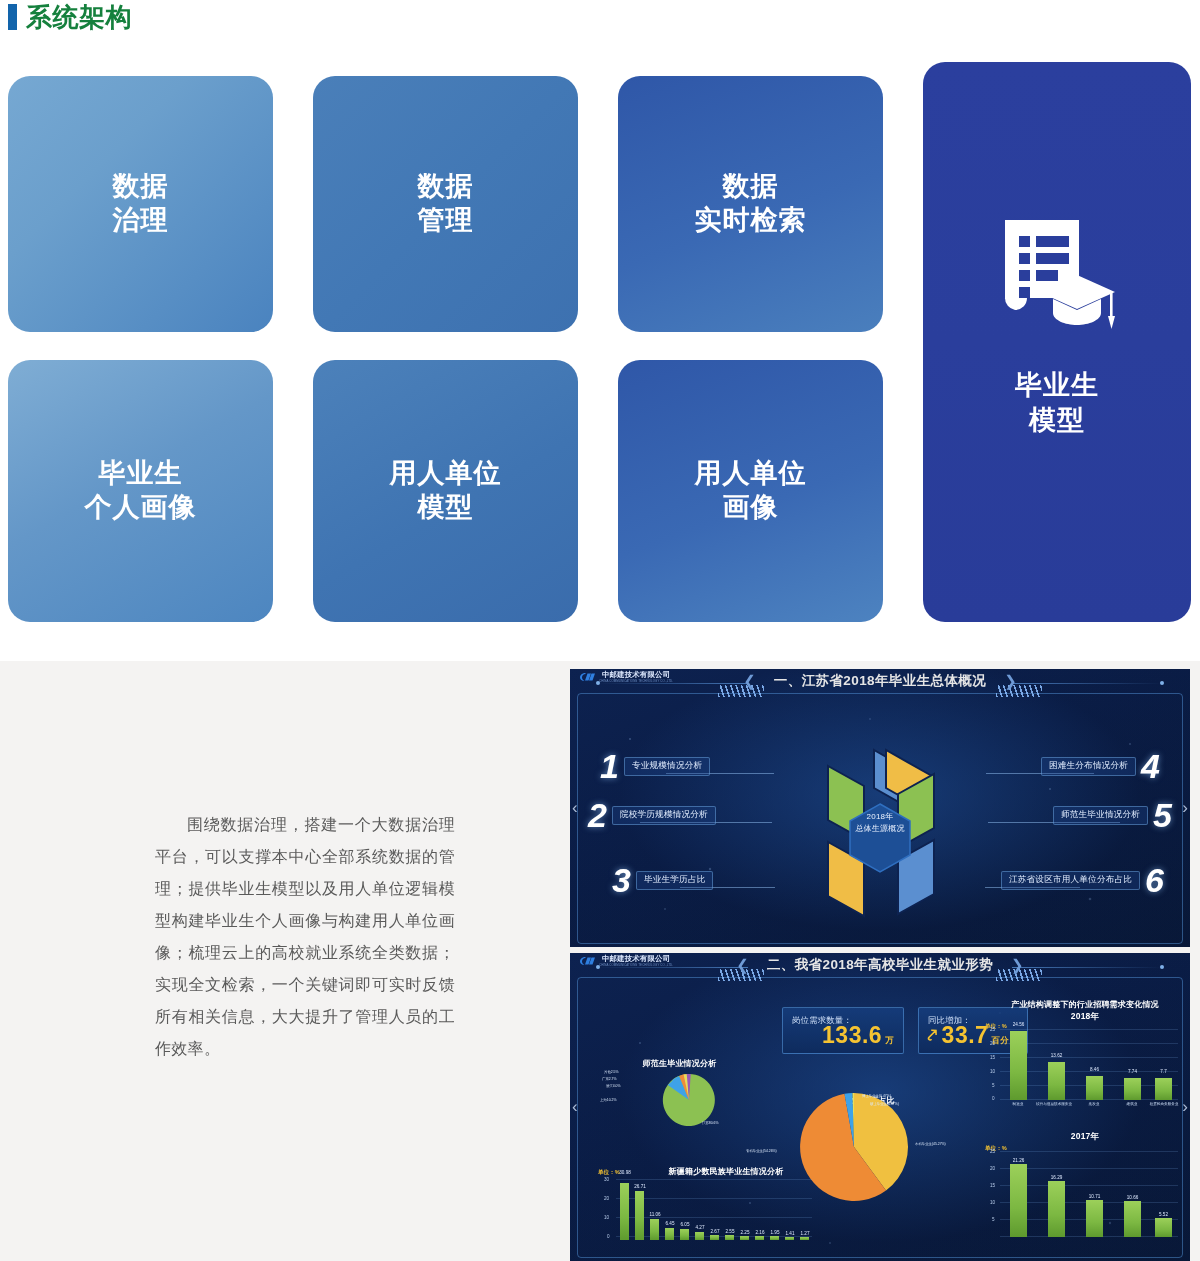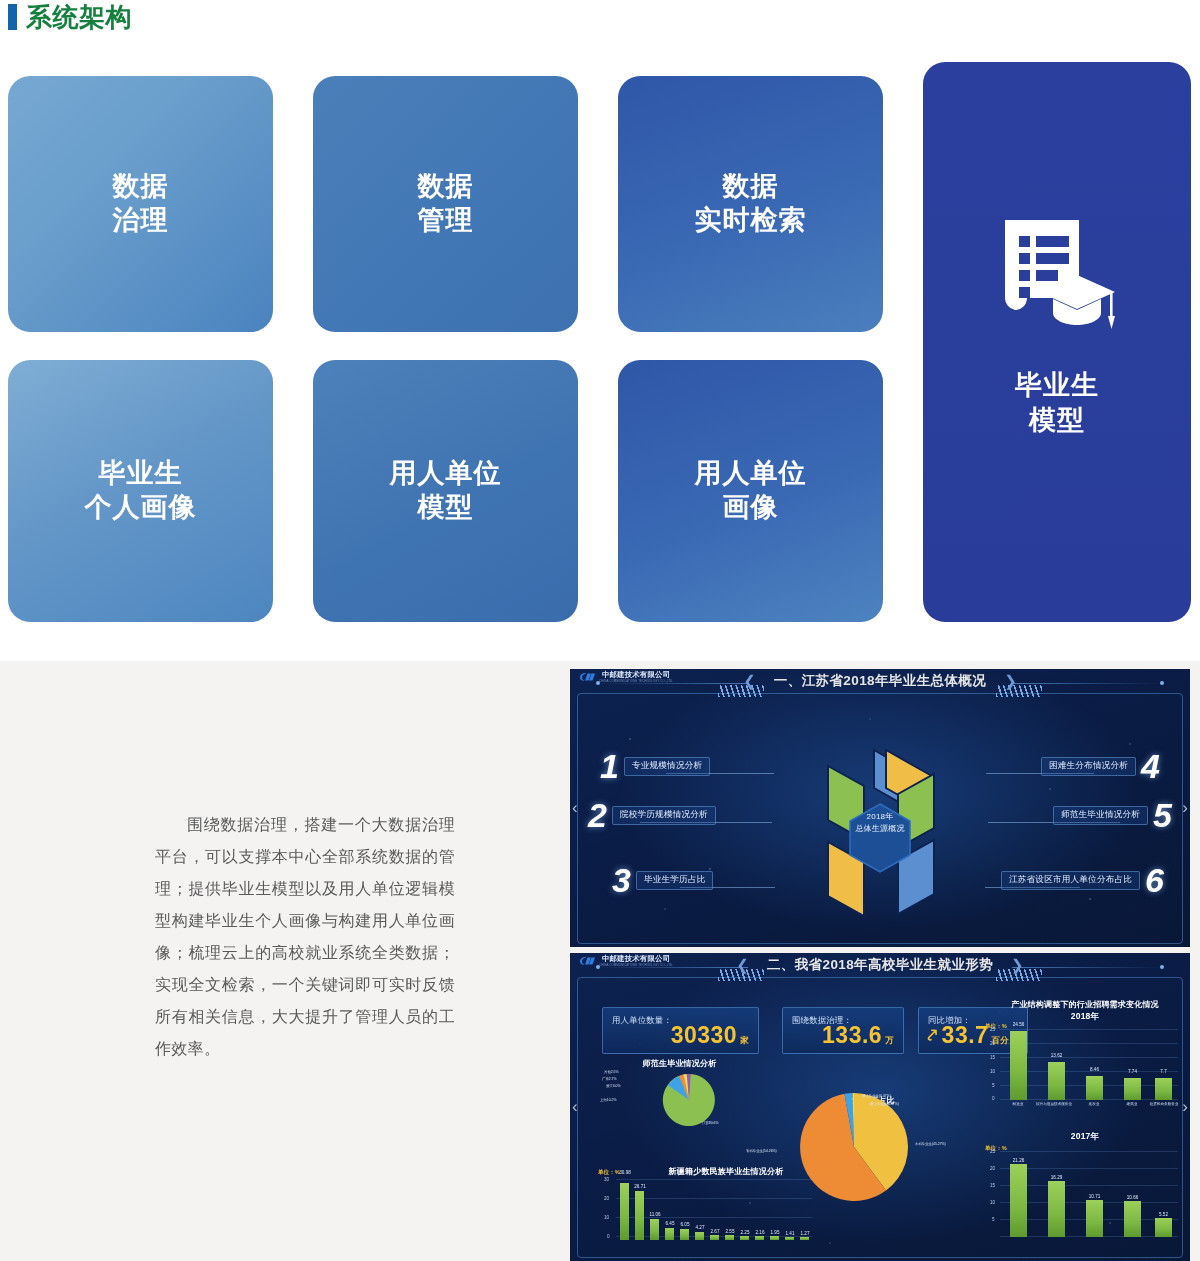--- a/index.html
+++ b/index.html
@@ -389,29 +389,22 @@
     <div class="slide-title-wrap">
       <span class="chev">❮</span>
       <span class="slide-title">二、我省2018年高校毕业生就业形势</span>
       <span class="chev">❯</span>
     </div>
   </div>
 
   <div class="nav-arrow left">‹</div>
   <div class="nav-arrow right">›</div>
 
-  <div class="kpi" style="left:32px;top:54px;width:155px;height:45px;">
-    <div class="kpi-cap">用人单位数量：</div>
-    <div class="kpi-val">
-      <span>30330</span>
-      <span class="kpi-unit">家</span>
-    </div>
-  </div>
   <div class="kpi" style="left:212px;top:54px;width:120px;height:45px;">
-    <div class="kpi-cap">围绕数据治理：</div>
+    <div class="kpi-cap">岗位需求数量：</div>
     <div class="kpi-val">
       <span>133.6</span>
       <span class="kpi-unit">万</span>
     </div>
   </div>
   <div class="kpi" style="left:348px;top:54px;width:108px;height:45px;">
     <div class="kpi-cap">同比增加：</div>
     <div class="kpi-val">
       <span class="kpi-arrow">⤤</span>
       <span>33.7</span>

